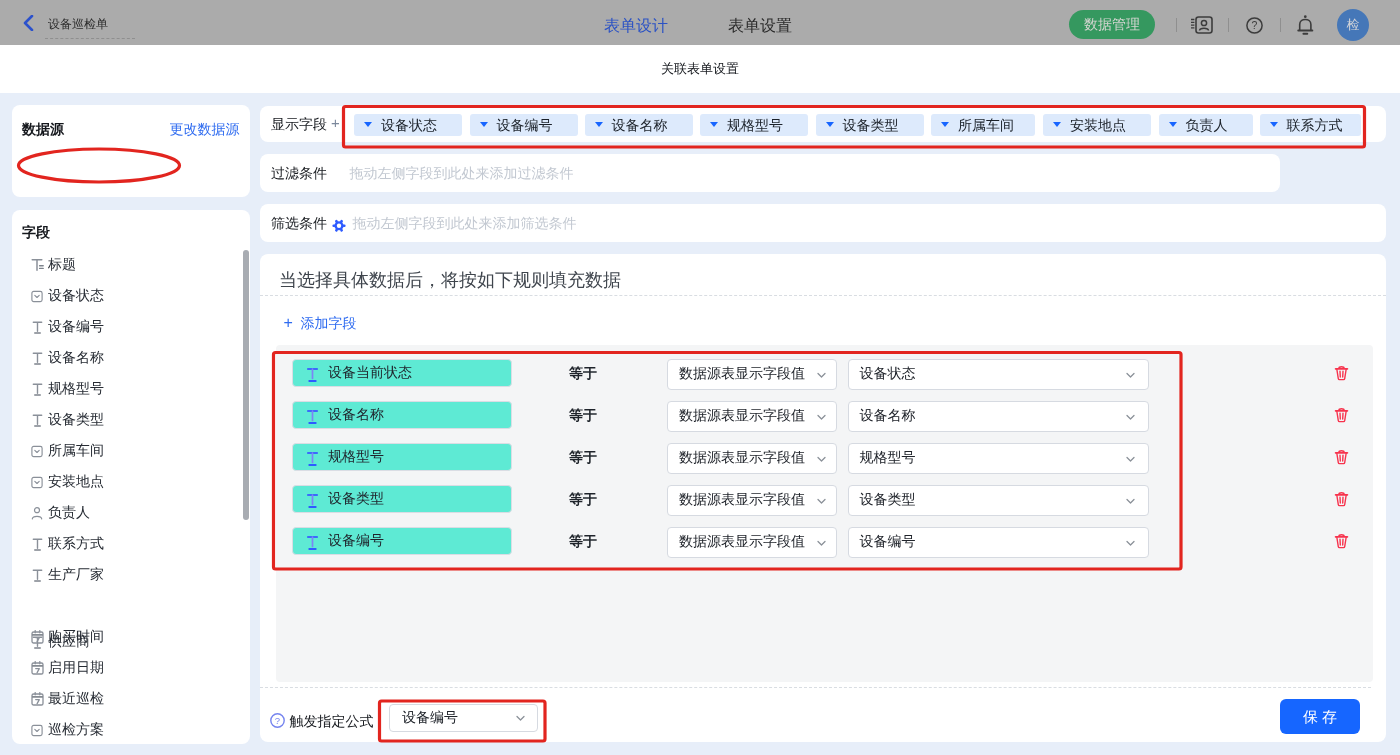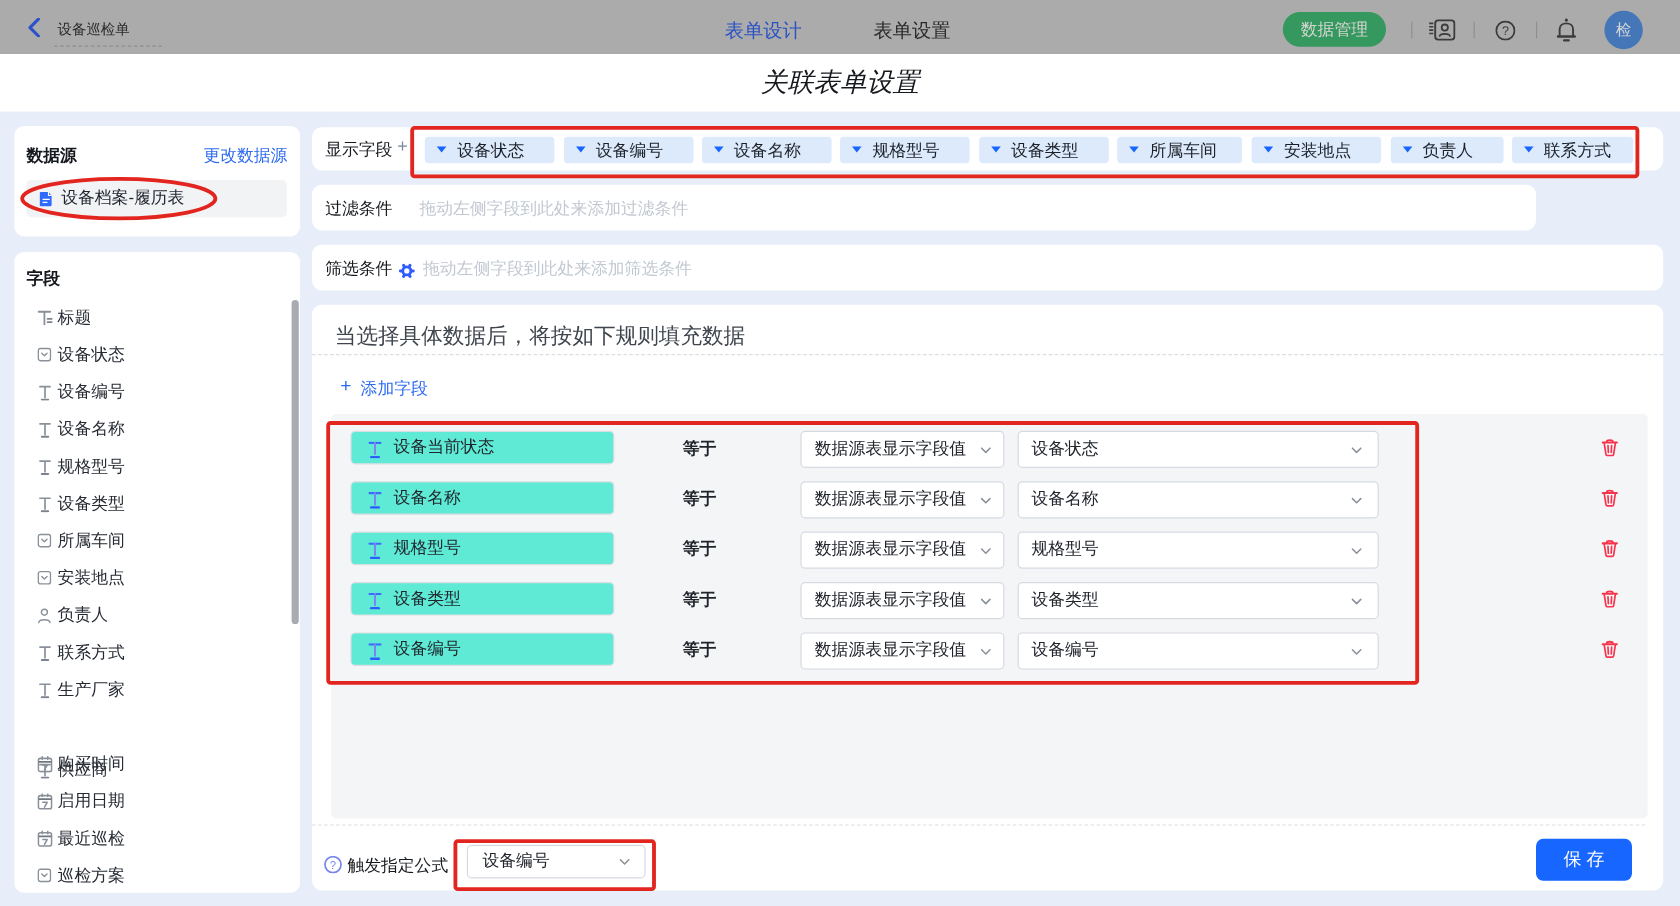--- a/index.html
+++ b/index.html
@@ -55,37 +55,29 @@
     <circle cx="8.3" cy="2.7" r="1.35" fill="#3c3c3c"></circle>
     <path d="M2.7 16.3 V10.4 C2.7 3.8 13.9 3.8 13.9 10.4 V16.3" fill="none" stroke="#3c3c3c" stroke-width="1.6"></path>
     <path d="M1.3 16.4 H15.3" stroke="#3c3c3c" stroke-width="2" stroke-linecap="round"></path>
     <path d="M6.4 19.7 h3.9" stroke="#3c3c3c" stroke-width="1.9" stroke-linecap="round"></path>
   </svg>
 
   <div class="abs" style="left:1337px;top:9px;width:32px;height:32px;border-radius:50%;background:#4577b8;color:#d2d4d8;font-size:13px;text-align:center;line-height:32px;">检</div>
 </div>
 
 <div class="abs" style="left:0;top:45px;width:1400px;height:48px;background:#fff;">
-  <div class="abs" style="left:0;top:0;width:100%;text-align:center;line-height:48px;font-size:22px;color:#15181d;font-style:italic;">关联表单设置</div>
+  <div class="abs" style="left:0;top:0;width:100%;text-align:center;line-height:48px;font-size:13px;color:#15181d;">关联表单设置</div>
   <svg class="abs" style="left:1361px;top:63px;" width="13" height="13" viewBox="0 0 13 13">
       <path d="M1 1 L12 12 M12 1 L1 12" stroke="#4a4d52" stroke-width="1.7" stroke-linecap="round"></path>
     </svg>
 </div>
 
 <div class="card" style="left:12px;top:104.5px;width:238px;height:92.5px;">
   <div class="abs lbl" style="left:10px;top:16px;font-weight:700;">数据源</div>
   <div class="abs blue" style="right:10.5px;top:16px;font-size:14px;">更改数据源</div>
-  <div class="abs" style="left:9.5px;top:45.5px;width:217px;height:30.5px;background:#f2f3f5;border-radius:4px;">
-    <svg class="abs" style="left:11.5px;top:9.5px;" width="11" height="12" viewBox="0 0 11 12">
-      <path d="M1.2 0 h6.2 L10 2.8 V10.8 a1.2 1.2 0 0 1 -1.2 1.2 H1.2 A1.2 1.2 0 0 1 0 10.8 V1.2 A1.2 1.2 0 0 1 1.2 0 Z" fill="#2f6aff"></path>
-      <path d="M2.5 6.2 h6 M2.5 8.6 h4" stroke="#fff" stroke-width="1"></path>
-      <path d="M7.4 0 V2.8 H10" fill="none" stroke="#fff" stroke-width="0.9"></path>
-    </svg>
-    <div class="abs" style="left:29.5px;top:50%;transform:translateY(-50%);font-size:14px;color:#1f242d;">设备档案-履历表</div>
-  </div>
 </div>
 
 <div class="card" style="left:12px;top:210px;width:238px;height:534px;">
   <div class="abs lbl" style="left:10px;top:14px;font-weight:700;">字段</div>
   <div id="fieldlist" class="abs" style="left:0;top:39.5px;width:238px;">
       <div class="frow" style="top:0px;">
         <span class="fic"><svg width="13" height="14" viewBox="0 0 13 14">
             <path d="M1.2 1.8 h9.6 M6 1.8 v10.4" stroke="#8a9099" stroke-width="1.5" stroke-linecap="round"></path>
             <path d="M8.6 7.7 h3.6 M8.6 10.4 h3.6" stroke="#7d838c" stroke-width="1.4" stroke-linecap="round"></path>
           </svg></span>

